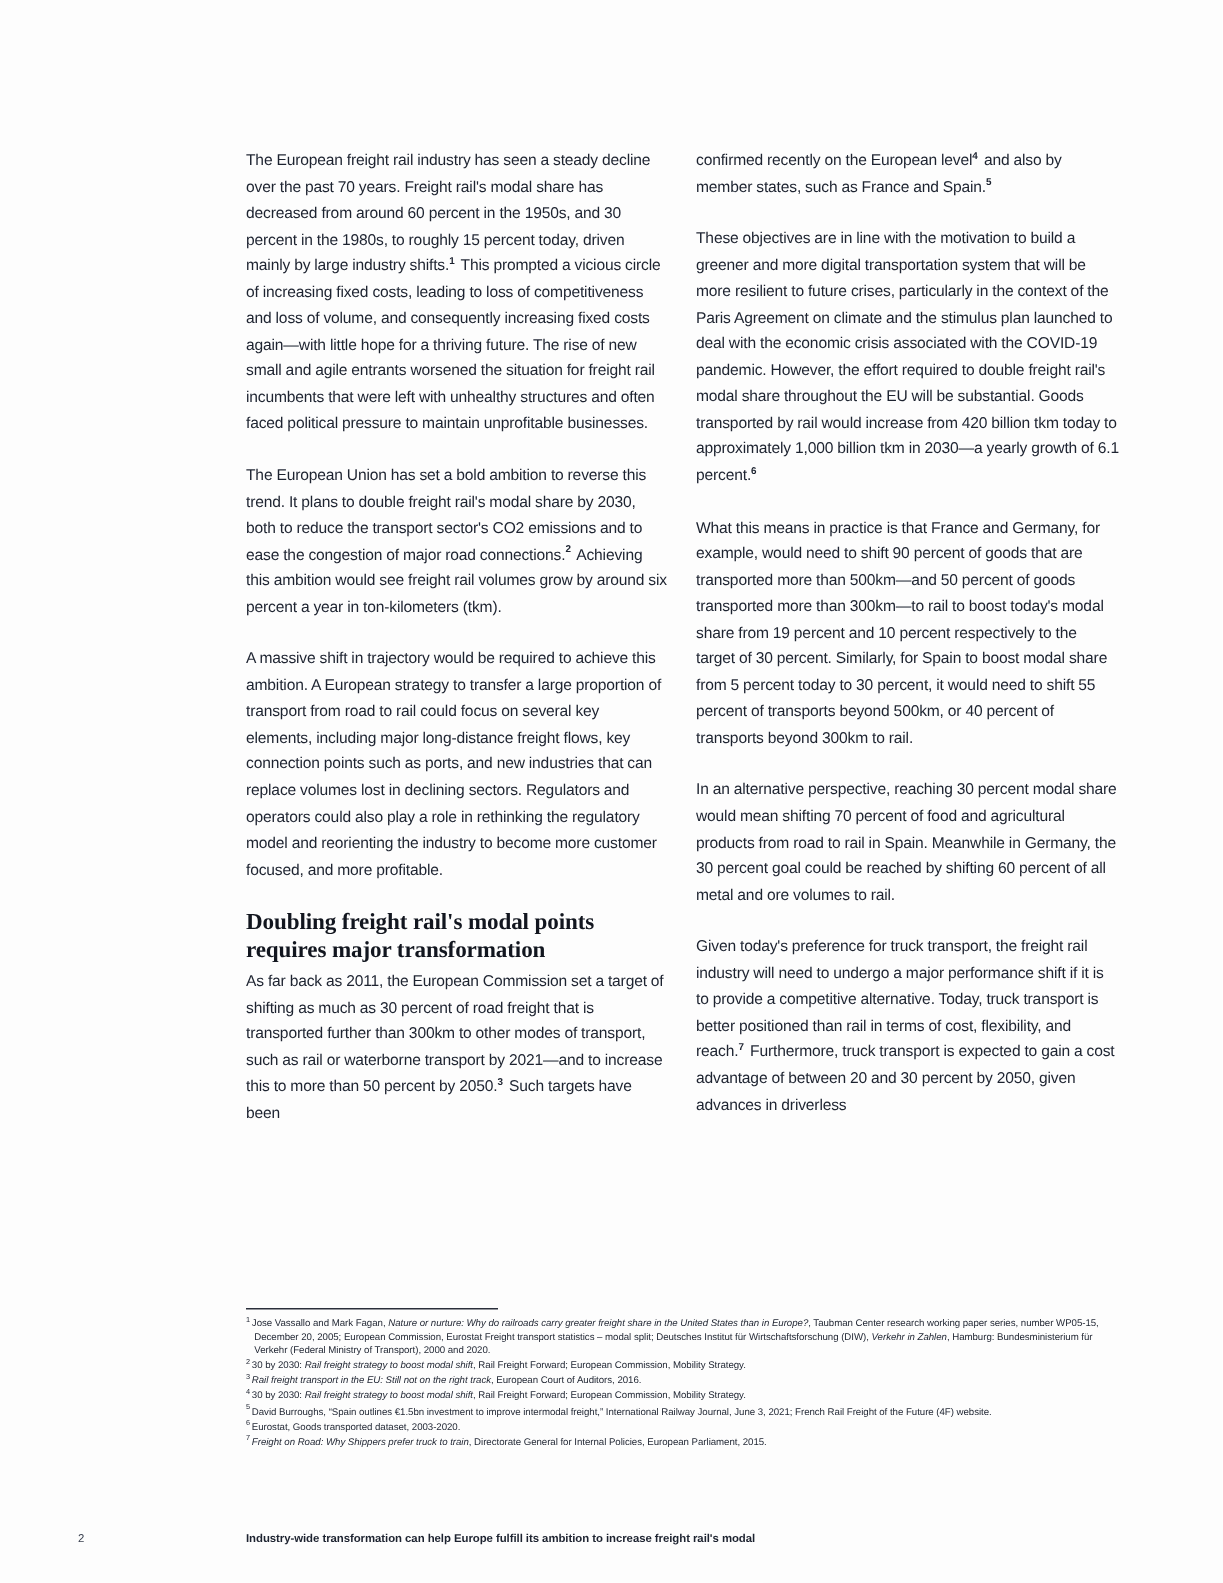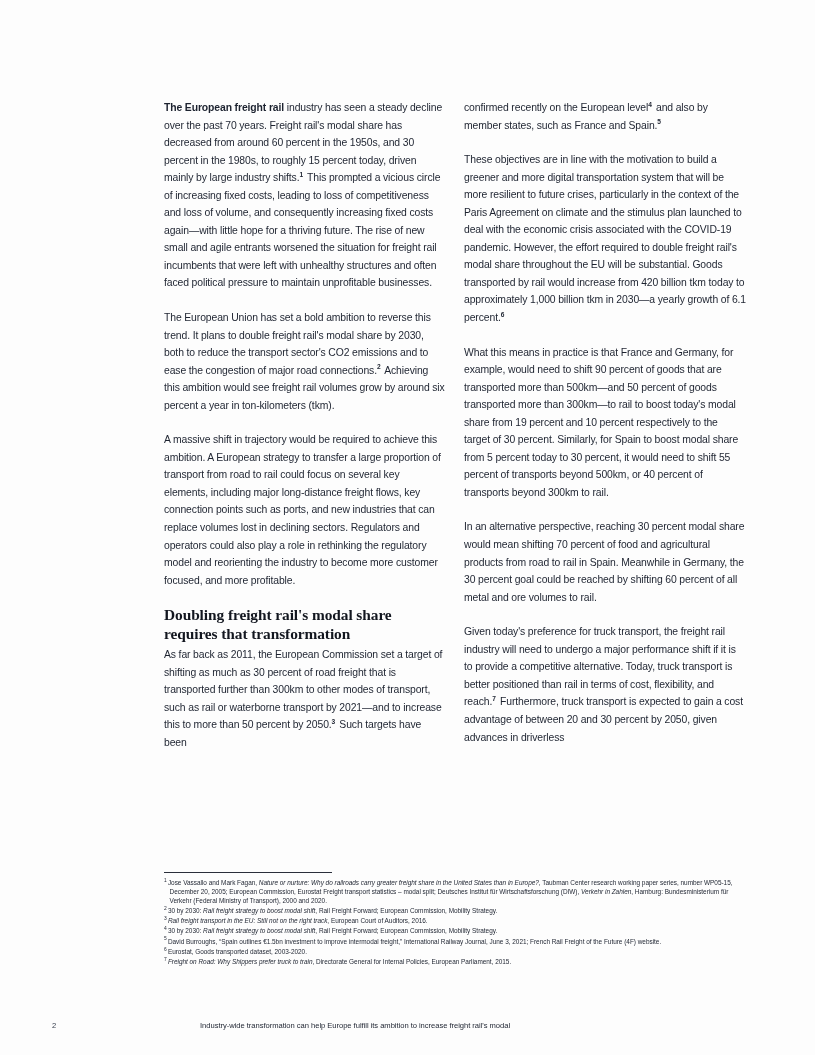--- a/index.html
+++ b/index.html
@@ -41,21 +41,21 @@
     margin: 0 0 17px 0;
     font-size: 10.4px;
     line-height: 17.55px;
     text-align: left;
     letter-spacing: -0.01em;
     color: #1d2330;
     word-spacing: -0.1px;
   }
   p.body:last-child { margin-bottom: 0; }
 
-  .lead-bold { font-weight: bold; margin-top: 23px; }
+  .lead-bold { font-weight: normal; margin-top: 23px; }
 
   sup {
     font-size: 6.6px;
     vertical-align: super;
     line-height: 0;
     font-weight: bold;
     padding-right: 1.5px;
   }
 
   h2.section-head {
@@ -111,42 +111,41 @@
     left: 52px;
     top: 0;
     font-size: 7.6px;
     color: #3a4150;
   }
   .running-title {
     position: absolute;
     left: 164px;
     top: 0;
     font-size: 7.6px;
-    font-weight: normal;
+    font-weight: bold;
     color: #1d2330;
     letter-spacing: -0.005em;
-    margin-left: 36px;
   }
 </style>
 </head>
 <body>
 
 <div class="page">
 
   <div class="columns">
 
     <div class="col">
 
       <p class="body"><span class="lead-bold">The European freight rail</span><span> industry has seen a steady decline over the past 70 years. Freight rail's modal share has decreased from around 60 percent in the 1950s, and 30 percent in the 1980s, to roughly 15 percent today, driven mainly by large industry shifts.</span><sup>1</sup><span> This prompted a vicious circle of increasing fixed costs, leading to loss of competitiveness and loss of volume, and consequently increasing fixed costs again—with little hope for a thriving future. The rise of new small and agile entrants worsened the situation for freight rail incumbents that were left with unhealthy structures and often faced political pressure to maintain unprofitable businesses.</span></p>
 
       <p class="body"><span>The European Union has set a bold ambition to reverse this trend. It plans to double freight rail's modal share by 2030, both to reduce the transport sector's CO2 emissions and to ease the congestion of major road connections.</span><sup>2</sup><span> Achieving this ambition would see freight rail volumes grow by around six percent a year in ton-kilometers (tkm).</span></p>
 
       <p class="body">A massive shift in trajectory would be required to achieve this ambition. A European strategy to transfer a large proportion of transport from road to rail could focus on several key elements, including major long-distance freight flows, key connection points such as ports, and new industries that can replace volumes lost in declining sectors. Regulators and operators could also play a role in rethinking the regulatory model and reorienting the industry to become more customer focused, and more profitable.</p>
 
-      <h2 class="section-head">Doubling freight rail's modal share requires that transformation</h2>
+      <h2 class="section-head">Doubling freight rail's modal points requires major transformation</h2>
 
       <p class="body"><span>As far back as 2011, the European Commission set a target of shifting as much as 30 percent of road freight that is transported further than 300km to other modes of transport, such as rail or waterborne transport by 2021—and to increase this to more than 50 percent by 2050.</span><sup>3</sup><span> Such targets have been</span></p>
 
     </div>
 
     <div class="col">
 
       <p class="body"><span>confirmed recently on the European level</span><sup>4</sup><span> and also by member states, such as France and Spain.</span><sup>5</sup></p>
 
       <p class="body"><span>These objectives are in line with the motivation to build a greener and more digital transportation system that will be more resilient to future crises, particularly in the context of the Paris Agreement on climate and the stimulus plan launched to deal with the economic crisis associated with the COVID-19 pandemic. However, the effort required to double freight rail's modal share throughout the EU will be substantial. Goods transported by rail would increase from 420 billion tkm today to approximately 1,000 billion tkm in 2030—a yearly growth of 6.1 percent.</span><sup>6</sup></p>

